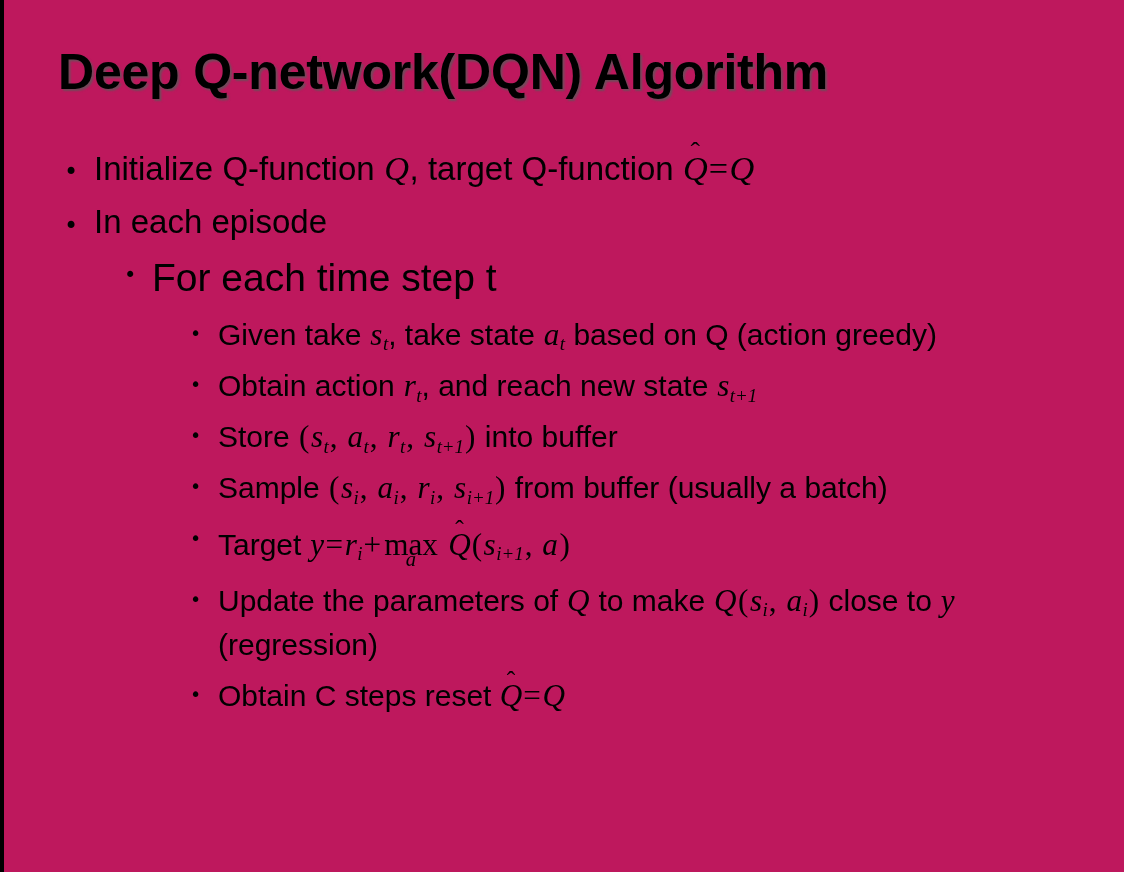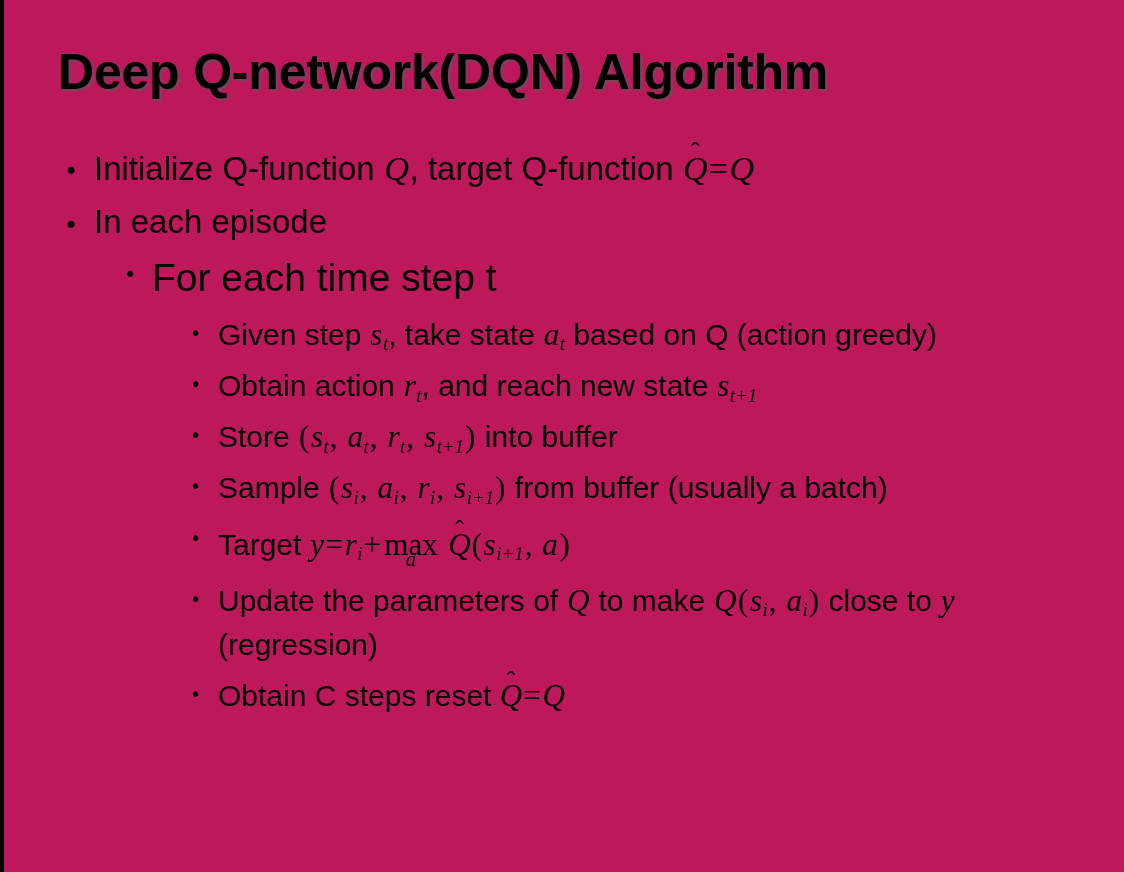--- a/index.html
+++ b/index.html
@@ -210,21 +210,21 @@
       <span class="bullet-text">In each episode</span>
     </div>
 
     <div class="bullet-row lvl2">
       <span class="bullet-dot">•</span>
       <span class="bullet-text">For each time step t</span>
     </div>
 
     <div class="bullet-row lvl3">
       <span class="bullet-dot">•</span>
-      <span class="bullet-text"><span>Given step </span><span class="nowrap"><span class="mi">s</span><sub class="msub">t</sub></span><span>, take state </span><span class="nowrap"><span class="mi">a</span><sub class="msub">t</sub></span><span> based on Q (action greedy)</span></span>
+      <span class="bullet-text"><span>Given take </span><span class="nowrap"><span class="mi">s</span><sub class="msub">t</sub></span><span>, take state </span><span class="nowrap"><span class="mi">a</span><sub class="msub">t</sub></span><span> based on Q (action greedy)</span></span>
     </div>
 
     <div class="bullet-row lvl3">
       <span class="bullet-dot">•</span>
       <span class="bullet-text"><span>Obtain action </span><span class="nowrap"><span class="mi">r</span><sub class="msub">t</sub></span><span>, and reach new state </span><span class="nowrap"><span class="mi">s</span><sub class="msub">t+1</sub></span></span>
     </div>
 
     <div class="bullet-row lvl3">
       <span class="bullet-dot">•</span>
       <span class="bullet-text"><span>Store </span><span class="mo">(</span><span class="nowrap"><span class="mi">s</span><sub class="msub">t</sub></span><span class="mo">,</span> <span class="nowrap"><span class="mi">a</span><sub class="msub">t</sub></span><span class="mo">,</span> <span class="nowrap"><span class="mi">r</span><sub class="msub">t</sub></span><span class="mo">,</span> <span class="nowrap"><span class="mi">s</span><sub class="msub">t+1</sub></span><span class="mo">)</span><span> into buffer</span></span>

